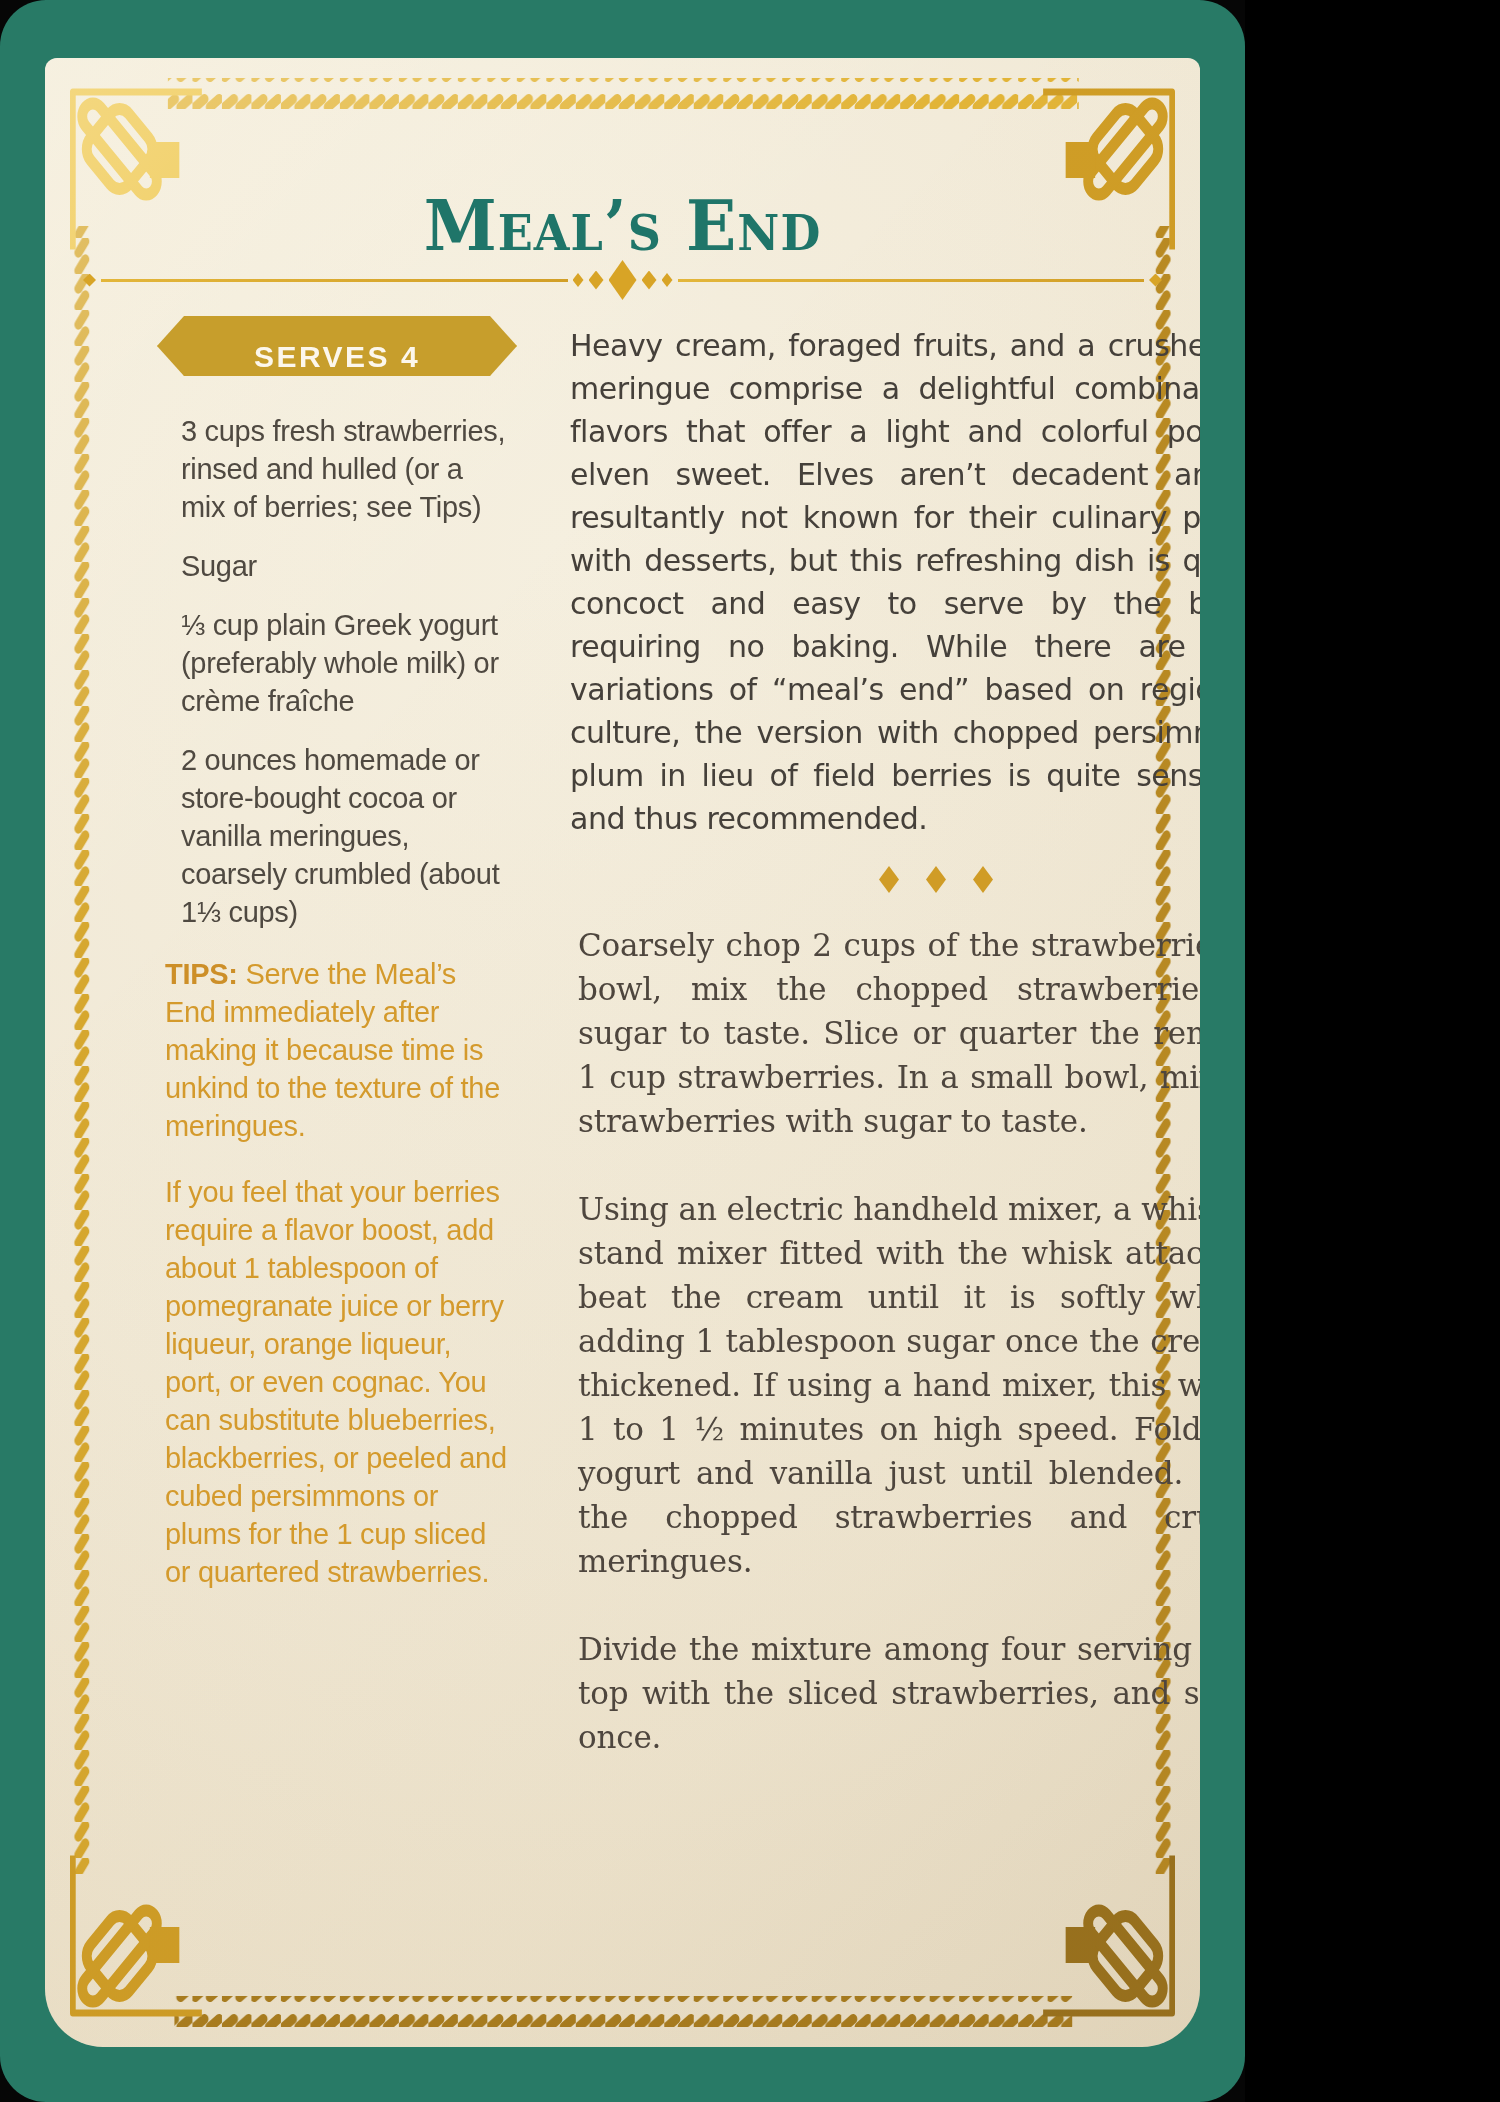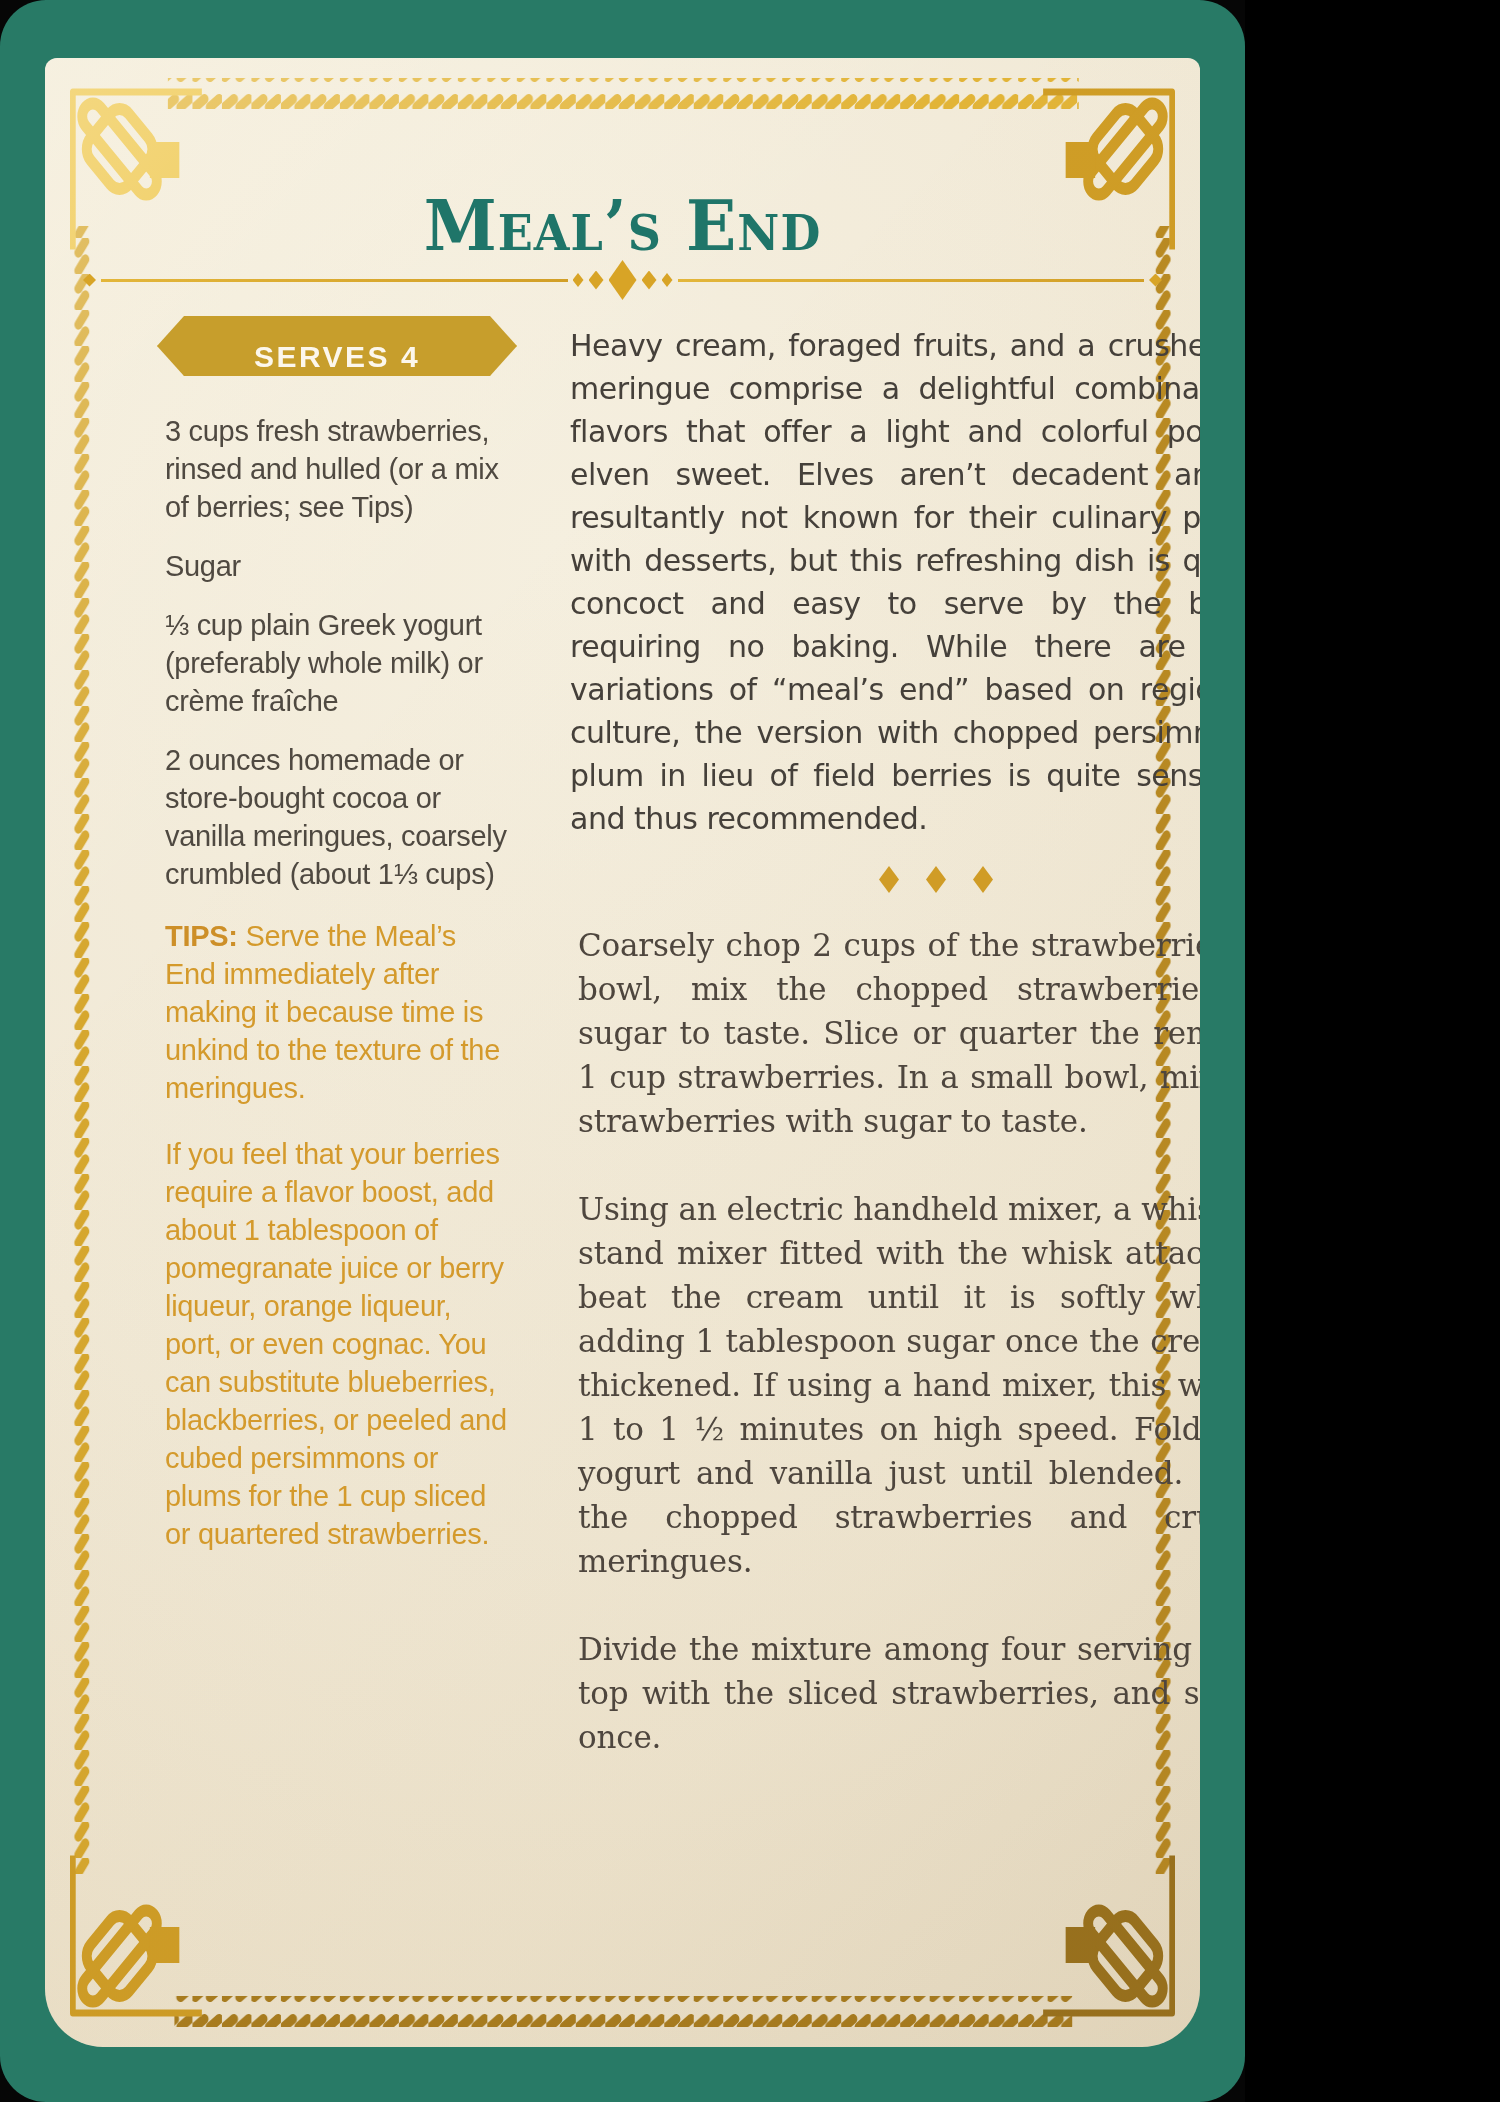--- a/index.html
+++ b/index.html
@@ -30,21 +30,21 @@
   .d-big{width:28px;height:40px;}
 
   
   .left-col{position:absolute;left:112px;top:258px;width:354px;}
   .badge{width:360px;height:60px;background:#c79e2c;
     clip-path:polygon(0 50%,27px 0,333px 0,100% 50%,333px 100%,27px 100%);
     display:flex;align-items:center;justify-content:center;
     box-shadow:0 2px 0 rgba(238,206,106,.8);}
   .badge span{color:#fcf7ec;font-weight:bold;font-size:30px;letter-spacing:2.5px;margin-top:22px;}
   .ing-list{margin-top:36px;margin-left:8px;}
-  .ing-list p{margin:0 0 21px 0;font-size:29px;line-height:38px;letter-spacing:-.3px;color:#4f4941;}
+  .ing-list p{margin:0 0 21px 16px;font-size:29px;line-height:38px;letter-spacing:-.3px;color:#4f4941;}
   .tips{margin-top:24px;margin-left:8px;}
   .tips p{margin:0 0 28px 0;font-size:29px;line-height:38px;letter-spacing:-.3px;color:#d49a2c;}
   .tips .tips-label{font-weight:bold;color:#cd8f28;}
 
   
   .right-col{position:absolute;left:515px;top:256px;width:752px;}
   .desc{margin:10px;font-family:"DejaVu Sans","Liberation Sans",sans-serif;
     font-size:30px;line-height:43px;letter-spacing:-.5px;color:#45403a;
     text-align:justify;}
   .sep{display:flex;justify-content:center;gap:27px;margin:26px 0 30px 0;}

